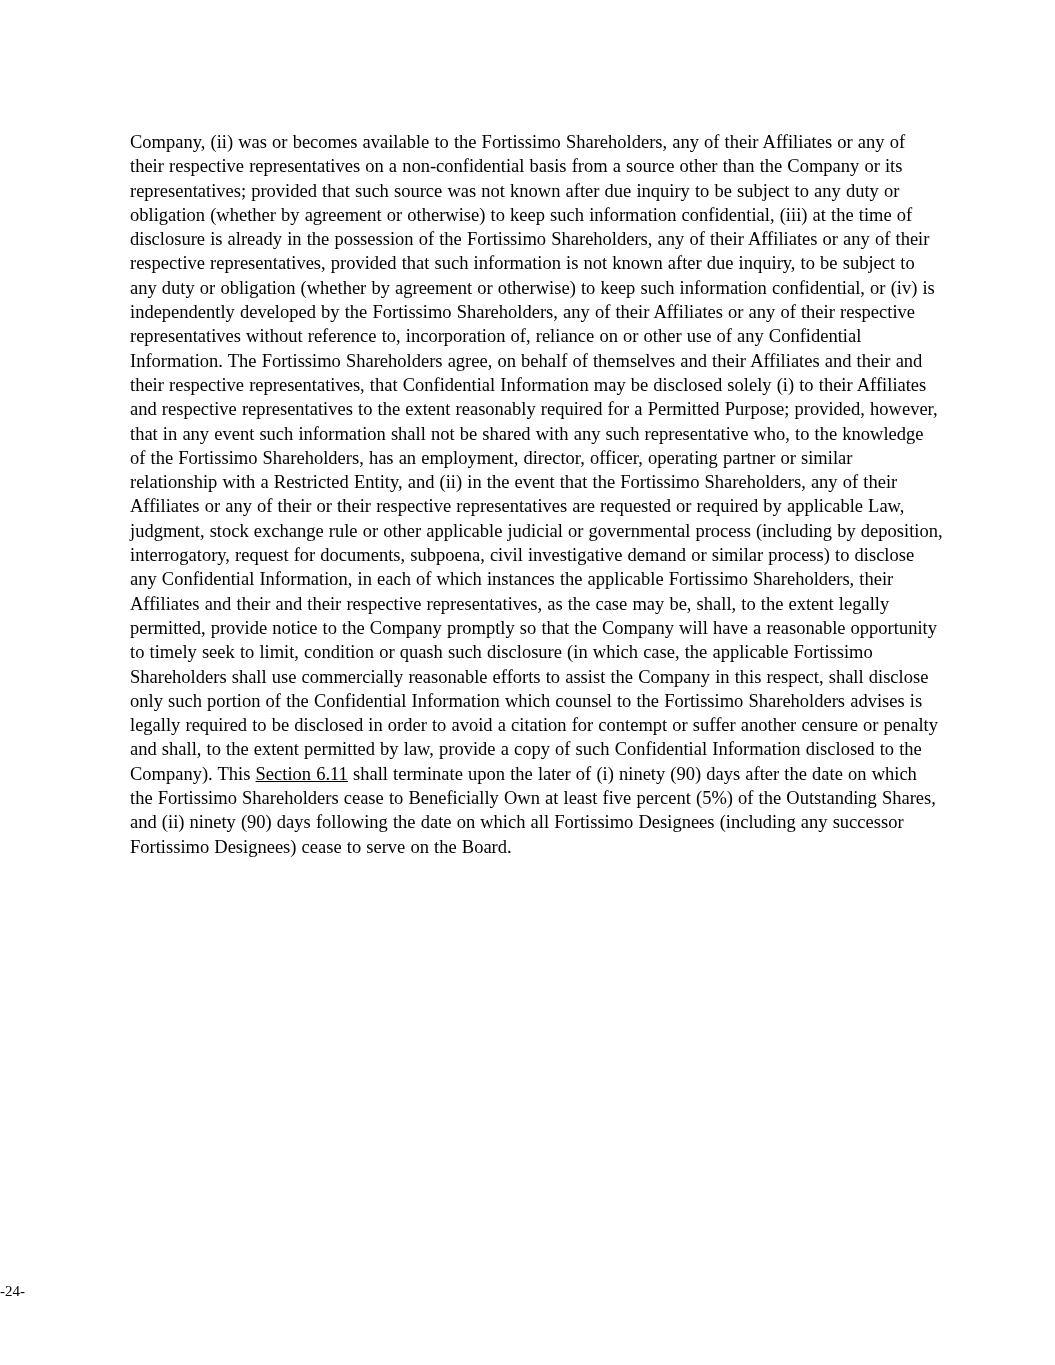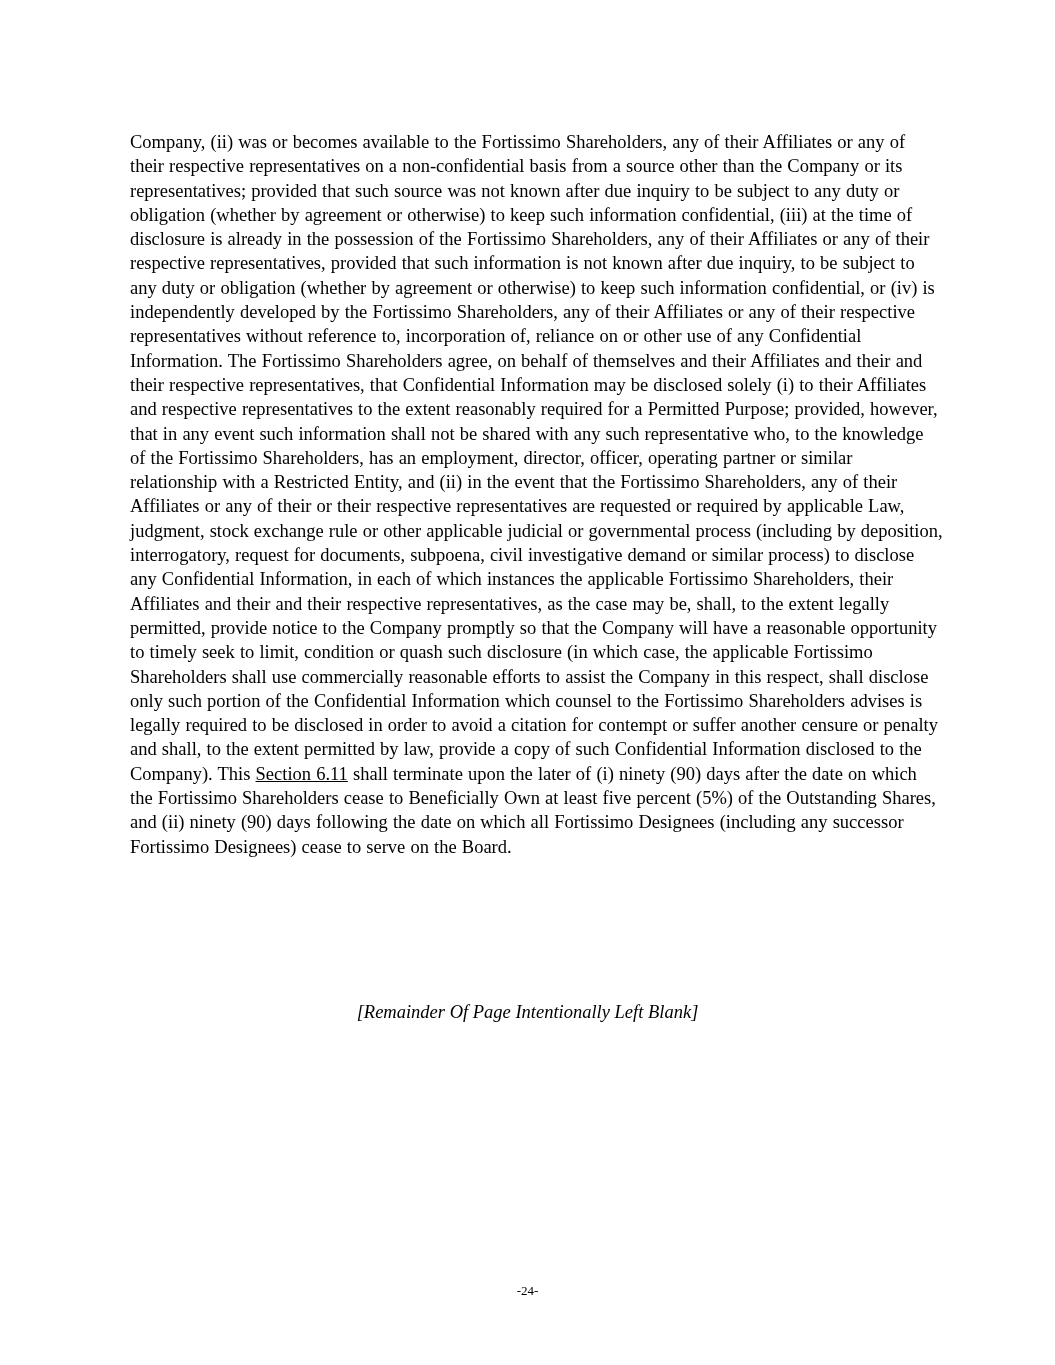--- a/index.html
+++ b/index.html
@@ -40,29 +40,27 @@
     font-style: italic;
     font-size: 18.5px;
     line-height: 24.3px;
   }
   .page-number {
     position: absolute;
     left: 0;
     top: 1279px;
     width: 100%;
     margin: 0;
-    text-align: center;
-    font-size: 13px;
+    font-size: 15px;
     line-height: 24.3px;
   }
 </style>
 </head>
 <body>
 
 <div class="page">
 
   <p class="body-text"><span>Company, (ii) was or becomes available to the Fortissimo Shareholders, any of their Affiliates or any of their respective representatives on a non-confidential basis from a source other than the Company or its representatives; provided that such source was not known after due inquiry to be subject to any duty or obligation (whether by agreement or otherwise) to keep such information confidential, (iii) at the time of disclosure is already in the possession of the Fortissimo Shareholders, any of their Affiliates or any of their respective representatives, provided that such information is not known after due inquiry, to be subject to any duty or obligation (whether by agreement or otherwise) to keep such information confidential, or (iv) is independently developed by the Fortissimo Shareholders, any of their Affiliates or any of their respective representatives without reference to, incorporation of, reliance on or other use of any Confidential Information. The Fortissimo Shareholders agree, on behalf of themselves and their Affiliates and their and their respective representatives, that Confidential Information may be disclosed solely (i) to their Affiliates and respective representatives to the extent reasonably required for a Permitted Purpose; provided, however, that in any event such information shall not be shared with any such representative who, to the knowledge of the Fortissimo Shareholders, has an employment, director, officer, operating partner or similar relationship with a Restricted Entity, and (ii) in the event that the Fortissimo Shareholders, any of their Affiliates or any of their or their respective representatives are requested or required by applicable Law, judgment, stock exchange rule or other applicable judicial or governmental process (including by deposition, interrogatory, request for documents, subpoena, civil investigative demand or similar process) to disclose any Confidential Information, in each of which instances the applicable Fortissimo Shareholders, their Affiliates and their and their respective representatives, as the case may be, shall, to the extent legally permitted, provide notice to the Company promptly so that the Company will have a reasonable opportunity to timely seek to limit, condition or quash such disclosure (in which case, the applicable Fortissimo Shareholders shall use commercially reasonable efforts to assist the Company in this respect, shall disclose only such portion of the Confidential Information which counsel to the Fortissimo Shareholders advises is legally required to be disclosed in order to avoid a citation for contempt or suffer another censure or penalty and shall, to the extent permitted by law, provide a copy of such Confidential Information disclosed to the Company). This </span><span class="section-ref">Section 6.11</span><span> shall terminate upon the later of (i) ninety (90) days after the date on which the Fortissimo Shareholders cease to Beneficially Own at least five percent (5%) of the Outstanding Shares, and (ii) ninety (90) days following the date on which all Fortissimo Designees (including any successor Fortissimo Designees) cease to serve on the Board.</span></p>
 
-  <p class="remainder-notice">[Remainder Of Page Intentionally Left Blank]</p>
 
   <p class="page-number">-24-</p>
 
 </div>
 
 </body></html>

